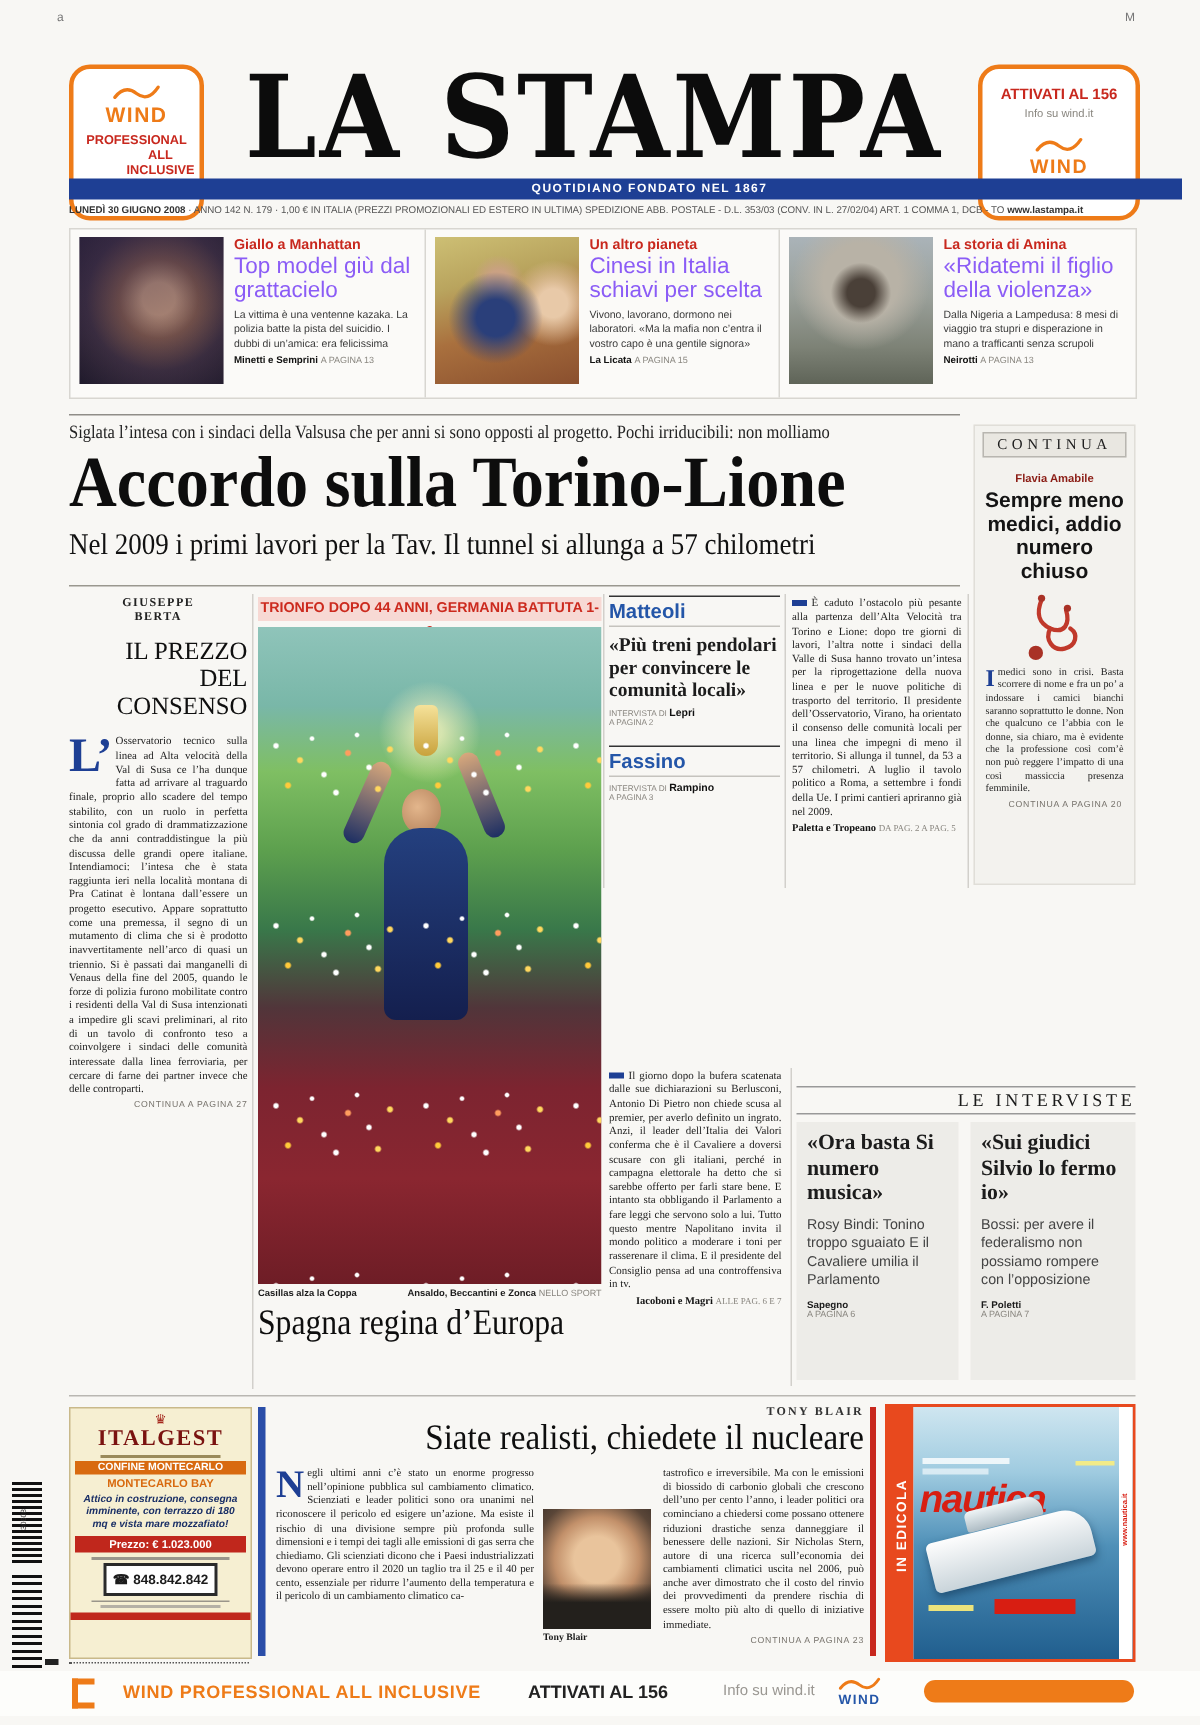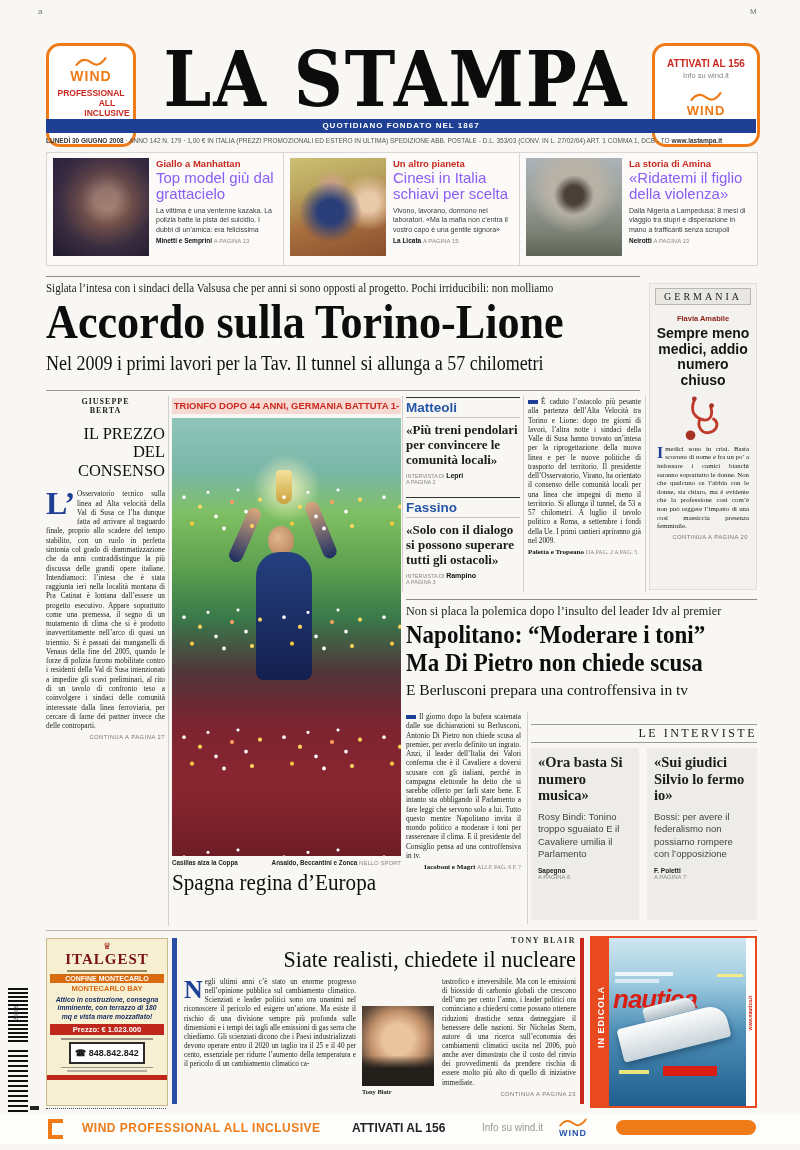--- a/index.html
+++ b/index.html
@@ -8,21 +8,21 @@
   .abs{position:absolute;}
   .sans{font-family:"Liberation Sans",sans-serif;}
   .hr{position:absolute;height:1px;background:#c9c7c2;}
   .vr{position:absolute;width:1px;background:#d2d0cb;}
   .just{text-align:justify;}
   .scx{transform-origin:0 0;}
   
   .windbox{border:3px solid #ee7b18;border-radius:14px;background:#fff;text-align:center;}
   .masthead{font-family:"DejaVu Serif","Liberation Serif",serif;font-weight:bold;
             letter-spacing:2px;color:#0c0c0c;transform:scaleY(1.12);transform-origin:50% 0;}
-  .bluebar{background:#1e3f94;color:#fff;text-align:center;}
+  .bluebar{background:#1e3f94;color:#fff;text-align:center;padding-left:32px;}
   
   .strip{display:flex;border:1px solid #d8d6d1;background:#fbfaf8;}
   .teaser{width:236px;display:flex;gap:7px;padding:5px 6px;box-sizing:border-box;}
   .teaser + .teaser{border-left:1px solid #d8d6d1;}
   .tphoto{flex:none;width:96px;height:98px;}
   .kicker-red{color:#c8281e;font-weight:bold;font-size:9.5px;}
   .thead{font-size:15px;line-height:1.07;color:#8b5cf6;margin-top:1px;}
   .tbody{font-size:7px;line-height:1.32;color:#3a3a3a;margin-top:4px;}
   .tby{font-size:6.5px;margin-top:3px;}
   .pgref{color:#8a8780;font-weight:normal;font-size:6px;}
@@ -113,21 +113,21 @@
   </div>
 
   <div class="abs" style="left:46px;top:276px;width:594px;border-top:1.5px solid #8f8d88;">
     <div class="scx" style="font-size:12.5px;width:675px;transform:scaleX(.88);padding-top:4px;color:#222;">Siglata l’intesa con i sindaci della Valsusa che per anni si sono opposti al progetto. Pochi irriducibili: non molliamo</div>
     <div class="scx" style="font-weight:bold;font-size:48px;width:646px;transform:scaleX(.92);line-height:1.02;margin-top:2px;color:#0d0d0d;">Accordo sulla Torino-Lione</div>
     <div class="scx" style="font-size:20px;width:660px;transform:scaleX(.9);margin-top:5px;color:#111;">Nel 2009 i primi lavori per la Tav. Il tunnel si allunga a 57 chilometri</div>
   </div>
   <div class="hr" style="left:46px;top:390px;width:594px;background:#9a988f;"></div>
 
   <div class="abs" style="left:649px;top:283px;width:108px;height:307px;background:#f3f2ee;border:1px solid #e0ded8;box-sizing:border-box;">
-    <div style="margin:4px 5px 0;border:1px solid #b8b6b0;background:#e9e7e1;text-align:center;font-size:10px;letter-spacing:3px;line-height:15px;">GERMANIA</div>
+    <div style="margin:4px 5px 0;border:1px solid #b8b6b0;background:#e9e7e1;text-align:center;font-size:10px;letter-spacing:3px;line-height:15px;">CONTINUA</div>
     <div class="sans" style="text-align:center;font-weight:bold;font-size:7.5px;color:#8b1d15;margin-top:9px;">Flavia Amabile</div>
     <div class="sans" style="text-align:center;font-weight:bold;font-size:14px;line-height:1.12;padding:3px 6px 0;color:#141414;">Sempre meno medici, addio numero chiuso</div>
     <svg style="margin:6px auto 2px;" width="46" height="46" viewBox="0 0 46 48">
       <path d="M14 5 C10 15, 12 21, 20 25 C30 29, 34 22, 31 12" fill="none" stroke="#c0392b" stroke-width="3" stroke-linecap="round"></path>
       <path d="M20 25 C16 33, 22 41, 30 39 C38 37, 40 29, 34 25" fill="none" stroke="#c0392b" stroke-width="3" stroke-linecap="round"></path>
       <circle cx="10" cy="42" r="5" fill="#a93226"></circle>
       <circle cx="14" cy="4" r="2.5" fill="#a93226"></circle>
       <circle cx="32" cy="11" r="2.5" fill="#a93226"></circle>
     </svg>
     <div class="tiny just" style="padding:2px 7px 0;font-size:6.8px;">
@@ -185,37 +185,28 @@
   </div>
   <div class="abs scx" style="left:172px;top:869px;width:262px;transform:scaleX(.88);font-size:24px;color:#0e0e0e;">Spagna regina d’Europa</div>
 
   <div class="abs" style="left:406px;top:397px;width:114px;border-top:1.5px solid #333;">
     <div class="sans bluename" style="padding:2px 0 2px;border-bottom:1px solid #c5c3be;">Matteoli</div>
     <div class="quote" style="font-size:13px;margin-top:5px;">«Più treni pendolari per convincere le comunità locali»</div>
     <div class="sans" style="margin-top:4px;font-size:5.5px;color:#8a8780;"><span>INTERVISTA DI</span> <span class="byb" style="font-size:7px;">Lepri</span><br><span>A PAGINA 2</span></div>
   </div>
   <div class="abs" style="left:406px;top:497px;width:114px;border-top:1.5px solid #333;">
     <div class="sans bluename" style="padding:2px 0 2px;border-bottom:1px solid #c5c3be;">Fassino</div>
-    <div class="quote" style="font-size:13px;margin-top:5px;">«Solo con il dialogo si possono superare tutti gli ostacoli»</div>
     <div class="sans" style="margin-top:4px;font-size:5.5px;color:#8a8780;"><span>INTERVISTA DI</span> <span class="byb" style="font-size:7px;">Rampino</span><br><span>A PAGINA 3</span></div>
   </div>
 
   <div class="abs" style="left:528px;top:397px;width:113px;">
     <div class="tiny just"><span class="bullet"></span><span>È caduto l’ostacolo più pesante alla partenza dell’Alta Velocità tra Torino e Lione: dopo tre giorni di lavori, l’altra notte i sindaci della Valle di Susa hanno trovato un’intesa per la riprogettazione della nuova linea e per le nuove politiche di trasporto del territorio. Il presidente dell’Osservatorio, Virano, ha orientato il consenso delle comunità locali per una linea che impegni di meno il territorio. Si allunga il tunnel, da 53 a 57 chilometri. A luglio il tavolo politico a Roma, a settembre i fondi della Ue. I primi cantieri apriranno già nel 2009.</span></div>
     <div style="margin-top:3px;font-size:7px;"><span class="byb">Paletta e Tropeano</span> <span class="pgref">DA PAG. 2 A PAG. 5</span></div>
   </div>
 
-  <div class="abs" style="left:406px;top:599px;width:351px;border-top:1px solid #8f8d88;">
-    <div class="scx" style="font-size:13px;width:374px;transform:scaleX(.94);padding-top:3px;color:#222;">Non si placa la polemica dopo l’insulto del leader Idv al premier</div>
-    <div class="scx" style="font-weight:bold;font-size:25px;width:382px;transform:scaleX(.92);line-height:1.1;margin-top:2px;color:#0d0d0d;">
-      <div>Napolitano: “Moderare i toni”</div>
-      <div>Ma Di Pietro non chiede scusa</div>
-    </div>
-    <div style="font-size:15.5px;margin-top:5px;color:#111;">E Berlusconi prepara una controffensiva in tv</div>
-  </div>
   <div class="abs" style="left:406px;top:712px;width:115px;">
     <div class="tiny just"><span class="bullet"></span><span>Il giorno dopo la bufera scatenata dalle sue dichiarazioni su Berlusconi, Antonio Di Pietro non chiede scusa al premier, per averlo definito un ingrato. Anzi, il leader dell’Italia dei Valori conferma che è il Cavaliere a doversi scusare con gli italiani, perché in campagna elettorale ha detto che si sarebbe offerto per farli stare bene. E intanto sta obbligando il Parlamento a fare leggi che servono solo a lui. Tutto questo mentre Napolitano invita il mondo politico a moderare i toni per rasserenare il clima. E il presidente del Consiglio pensa ad una controffensiva in tv.</span></div>
     <div style="margin-top:3px;font-size:7px;text-align:right;"><span class="byb">Iacoboni e Magri</span> <span class="pgref">ALLE PAG. 6 E 7</span></div>
   </div>
 
   <div class="abs" style="left:531px;top:724px;width:226px;border-top:1px solid #999;border-bottom:1px solid #999;height:17px;line-height:17px;text-align:right;font-size:12px;letter-spacing:2.5px;color:#1a1a1a;">LE INTERVISTE</div>
   <div class="abs invbox" style="left:531px;top:748px;width:108px;height:172px;">
     <div class="quote">«Ora basta Si numero musica»</div>
     <div class="sans" style="font-size:9.5px;line-height:1.3;color:#444;margin-top:7px;">Rosy Bindi: Tonino troppo sguaiato E il Cavaliere umilia il Parlamento</div>
     <div class="sans" style="margin-top:7px;font-size:6.5px;font-weight:bold;">Sapegno</div>

